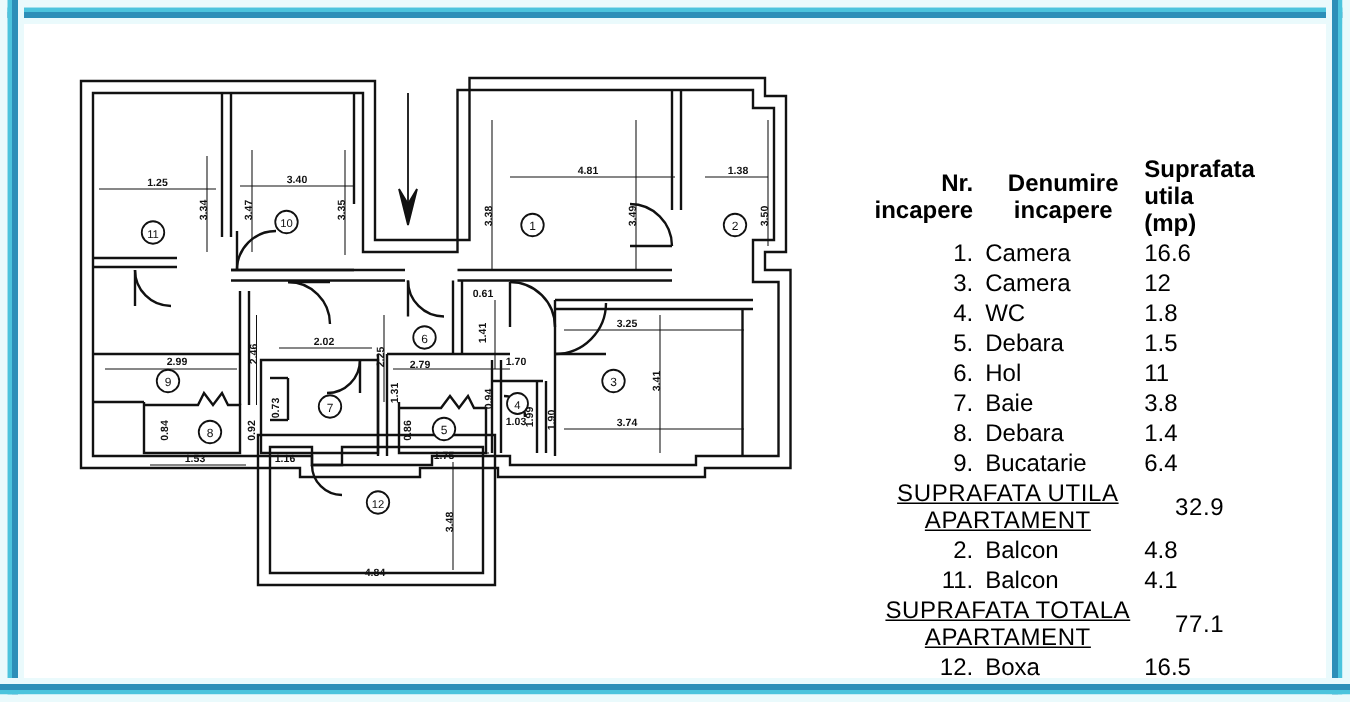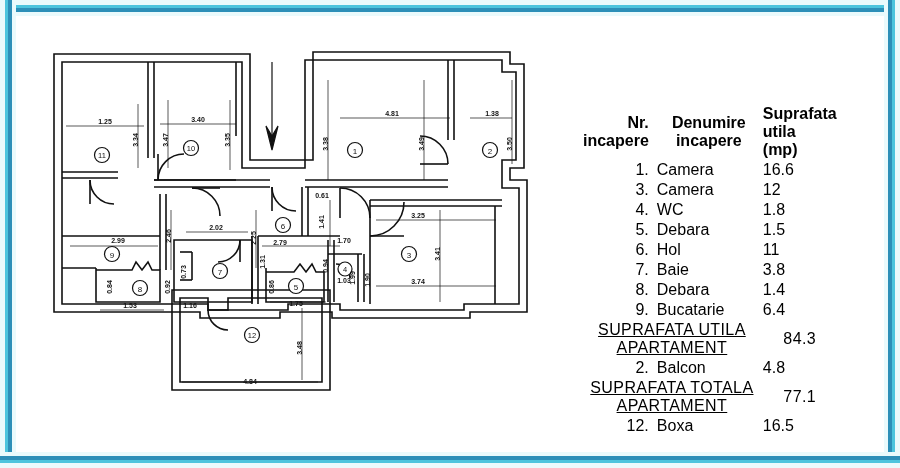--- a/index.html
+++ b/index.html
@@ -403,28 +403,33 @@
           <td class="col-area">1.4</td>
         </tr>
         <tr>
           <td class="col-nr">9.</td>
           <td class="col-name">Bucatarie</td>
           <td class="col-area">6.4</td>
         </tr>
 
         <tr class="summary">
           <td class="sum-label" colspan="2">SUPRAFATA  UTILA  APARTAMENT</td>
-          <td class="col-area">84.3</td>
+          <td class="col-area">32.9</td>
         </tr>
 
         <tr>
           <td class="col-nr">2.</td>
           <td class="col-name">Balcon</td>
           <td class="col-area">4.8</td>
         </tr>
+        <tr>
+          <td class="col-nr">11.</td>
+          <td class="col-name">Balcon</td>
+          <td class="col-area">4.1</td>
+        </tr>
 
         <tr class="summary">
           <td class="sum-label" colspan="2">SUPRAFATA  TOTALA  APARTAMENT</td>
           <td class="col-area">77.1</td>
         </tr>
 
         <tr>
           <td class="col-nr">12.</td>
           <td class="col-name">Boxa</td>
           <td class="col-area">16.5</td>

